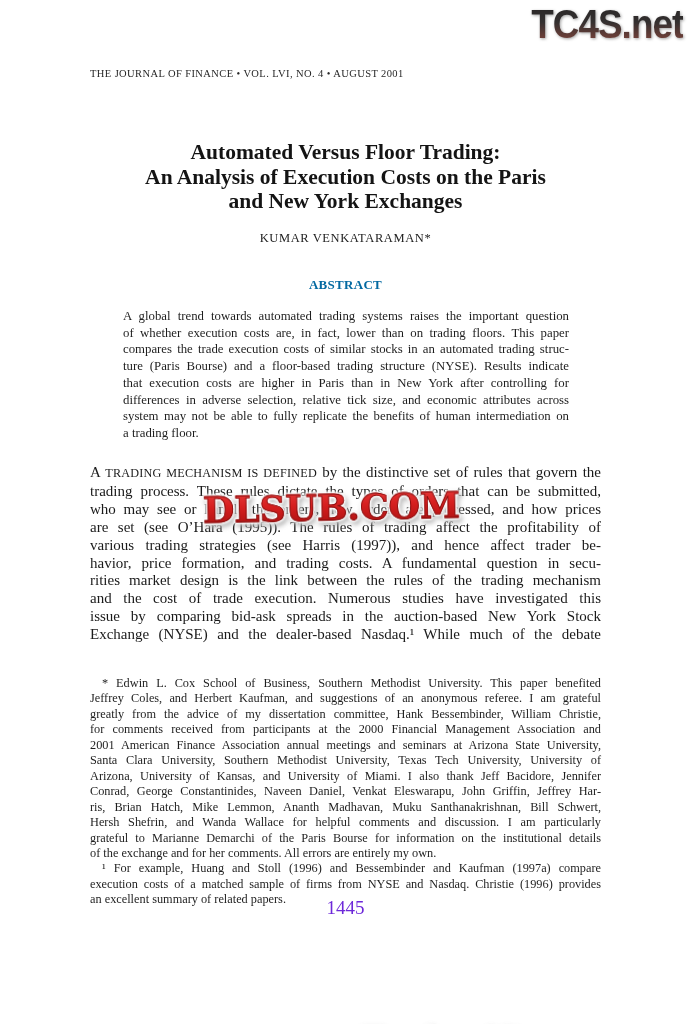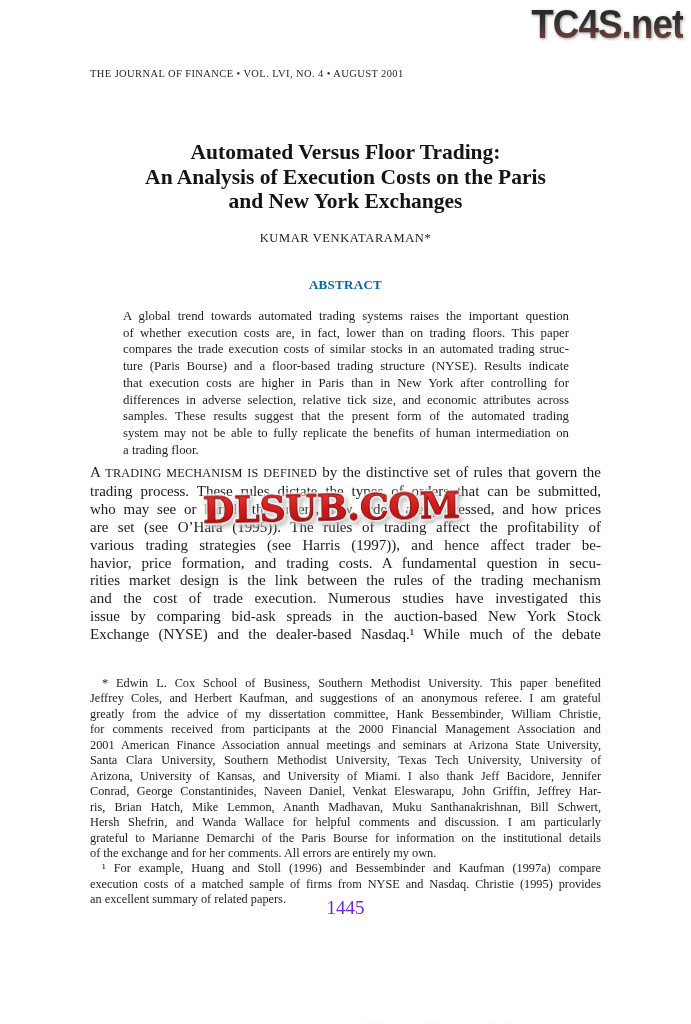--- a/index.html
+++ b/index.html
@@ -167,21 +167,20 @@
 
   <div class="abstract-heading">ABSTRACT</div>
 
   <div class="abstract-block end-left">
       <div class="tline">A global trend towards automated trading systems raises the important question</div>
       <div class="tline">of whether execution costs are, in fact, lower than on trading floors. This paper</div>
       <div class="tline">compares the trade execution costs of similar stocks in an automated trading struc-</div>
       <div class="tline">ture (Paris Bourse) and a floor-based trading structure (NYSE). Results indicate</div>
       <div class="tline">that execution costs are higher in Paris than in New York after controlling for</div>
       <div class="tline">differences in adverse selection, relative tick size, and economic attributes across</div>
-      <div class="tline">samples. These results suggest that the present form of the automated trading</div>
       <div class="tline">system may not be able to fully replicate the benefits of human intermediation on</div>
       <div class="tline">a trading floor.</div>
     </div>
 
   <div class="body-block">
     <div class="tline"><span>A </span><span class="smallcaps">TRADING MECHANISM IS DEFINED</span><span> by the distinctive set of rules that govern the</span></div>
     <div>
         <div class="tline">trading process. These rules dictate the types of orders that can be submitted,</div>
         <div class="tline">who may see or handle the orders, how orders are processed, and how prices</div>
         <div class="tline">are set (see O’Hara (1995)). The rules of trading affect the profitability of</div>
@@ -204,21 +203,21 @@
         <div class="tline">Santa Clara University, Southern Methodist University, Texas Tech University, University of</div>
         <div class="tline">Arizona, University of Kansas, and University of Miami. I also thank Jeff Bacidore, Jennifer</div>
         <div class="tline">Conrad, George Constantinides, Naveen Daniel, Venkat Eleswarapu, John Griffin, Jeffrey Har-</div>
         <div class="tline">ris, Brian Hatch, Mike Lemmon, Ananth Madhavan, Muku Santhanakrishnan, Bill Schwert,</div>
         <div class="tline">Hersh Shefrin, and Wanda Wallace for helpful comments and discussion. I am particularly</div>
         <div class="tline">grateful to Marianne Demarchi of the Paris Bourse for information on the institutional details</div>
         <div class="tline">of the exchange and for her comments. All errors are entirely my own.</div>
       </div>
     <div class="fn end-left">
         <div class="tline">¹ For example, Huang and Stoll (1996) and Bessembinder and Kaufman (1997a) compare</div>
-        <div class="tline">execution costs of a matched sample of firms from NYSE and Nasdaq. Christie (1995) provides</div>
+        <div class="tline">execution costs of a matched sample of firms from NYSE and Nasdaq. Christie (1996) provides</div>
         <div class="tline">an excellent summary of related papers.</div>
       </div>
   </div>
 
   <div class="page-number">1445</div>
 
   <div class="wm-tc4s">TC4S.net</div>
 
   <div class="wm-dlsub">DLSUB.COM</div>
 

